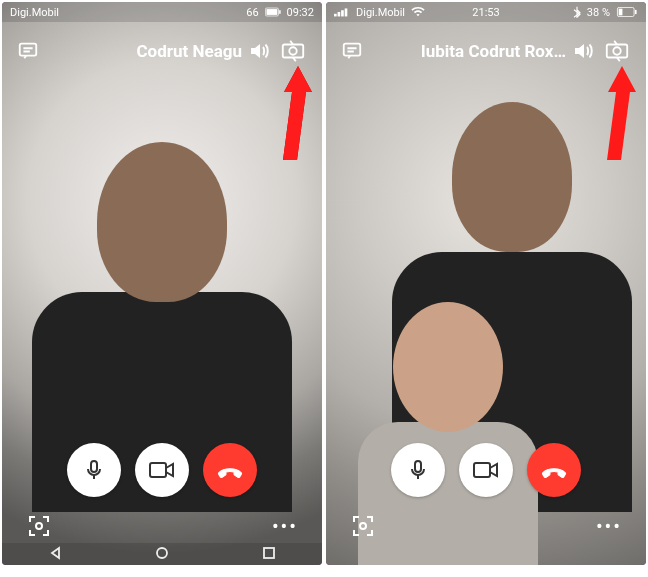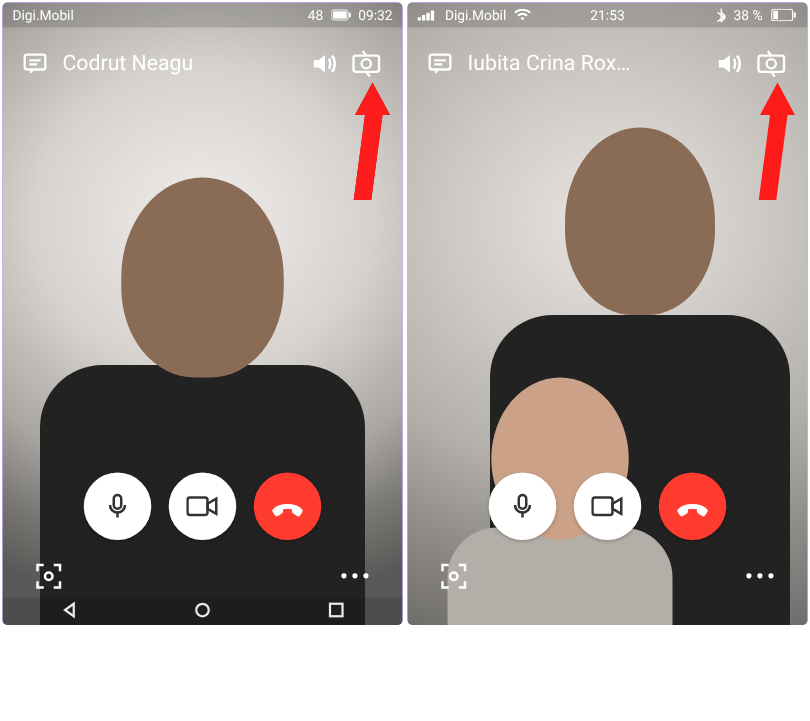--- a/index.html
+++ b/index.html
@@ -7,25 +7,25 @@
     width: 648px;
     height: 577px;
     display: flex;
     gap: 4px;
     font-family: -apple-system, "Segoe UI", Roboto, Arial, sans-serif;
     background: #fff;
     padding:2px;
   }
   .phone {
     flex: 1 1 0;
-    height: 498px;
+    height: 563px;
     position: relative;
     overflow: hidden;
     border-radius: 4px;
-    background: #8b5cf6;
+    background: #a21caf;
   }
   .video-bg {
     position: absolute;
     inset: 0;
   }
   .video-bg.left {
     background:
       radial-gradient(ellipse 120% 70% at 50% 35%, #efecea 0%, #d6d3cf 35%, #aaa7a3 60%, #7b7976 75%, #595856 90%);
   }
   .video-bg.right {
@@ -66,21 +66,21 @@
     align-items: center;
     padding: 6px 12px;
     color: #fff;
   }
   .chat-icon-box {
     width: 28px; height:28px; display:flex; align-items:center; justify-content:center;
     margin-right: 8px;
     flex:none;
   }
   .name-block { flex:1 1 auto; min-width:0; }
-  .contact-name { font-size: 17px; font-weight: 400; white-space:nowrap; overflow:hidden; text-overflow:ellipsis; }
+  .contact-name { font-size: 17px; font-weight: 700; white-space:nowrap; overflow:hidden; text-overflow:ellipsis;text-align:right; }
   .call-status { font-size: 11px; letter-spacing: 0.6px; opacity:0.95; margin-top:2px; }
   .hdr-icon {
     width: 34px; height:34px; display:flex; align-items:center; justify-content:center; flex:none;
   }
 
   
   .controls {
     position: absolute;
     bottom: 68px;
     left: 0; right:0;
@@ -139,21 +139,21 @@
   <div class="video-bg left">
     <div class="silhouette sil-body"></div>
     <div class="silhouette sil-head"></div>
   </div>
 
   <div class="status-bar">
     <div class="status-left">
       <span>Digi.Mobil</span>
     </div>
     <div class="status-right">
-      <span>48</span>
+      <span>66</span>
       <svg width="16" height="10" viewBox="0 0 22 12">
           <rect x="0.5" y="0.5" width="18" height="11" rx="2" fill="none" stroke="#fff"></rect>
           <rect x="2" y="2" width="15" height="8" fill="#fff"></rect>
           <rect x="19.5" y="3.5" width="2" height="5" fill="#fff"></rect>
         </svg>
       <span>09:32</span>
     </div>
   </div>
 
   <div class="call-header">
@@ -279,21 +279,21 @@
   <div class="call-header">
     <div class="chat-icon-box">
       <svg width="22" height="22" viewBox="0 0 24 24" fill="none" stroke="#fff" stroke-width="2">
           <rect x="3" y="4" width="18" height="13" rx="2"></rect>
           <path d="M8 20l2-3"></path>
           <line x1="7" y1="9" x2="17" y2="9"></line>
           <line x1="7" y1="12.5" x2="14" y2="12.5"></line>
         </svg>
     </div>
     <div class="name-block">
-      <div class="contact-name">Iubita Crina Rox…</div>
+      <div class="contact-name">Iubita Codrut Rox…</div>
     </div>
     <div class="hdr-icon">
       <svg width="24" height="24" viewBox="0 0 24 24" fill="none" stroke="#fff" stroke-width="2">
           <path d="M4 9v6h4l5 4V5L8 9H4z" fill="#fff" stroke="none"></path>
           <path d="M16 8c1.5 1.5 1.5 6.5 0 8"></path>
           <path d="M18.5 5.5c3 3 3 10 0 13"></path>
         </svg>
     </div>
     <div class="hdr-icon">
       <svg width="26" height="22" viewBox="0 0 28 22" fill="none" stroke="#fff" stroke-width="2">

